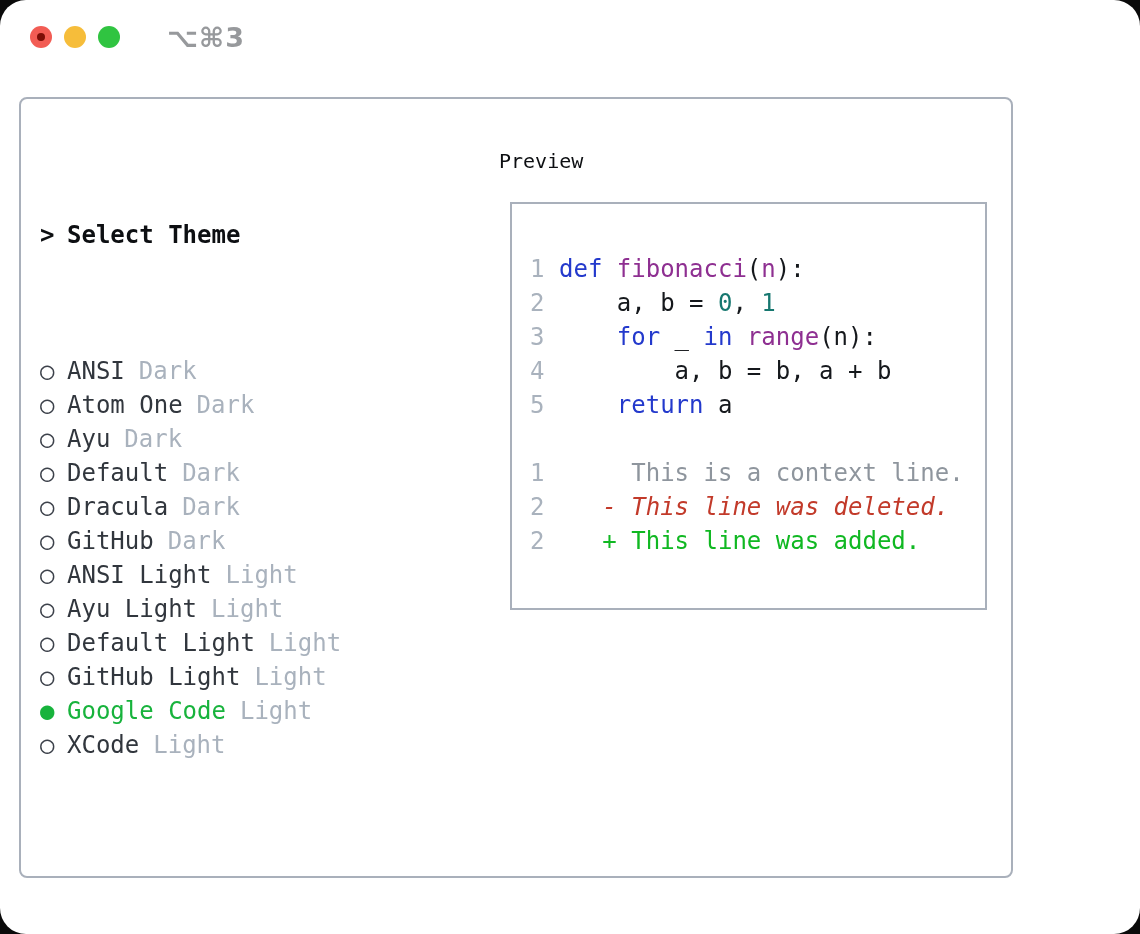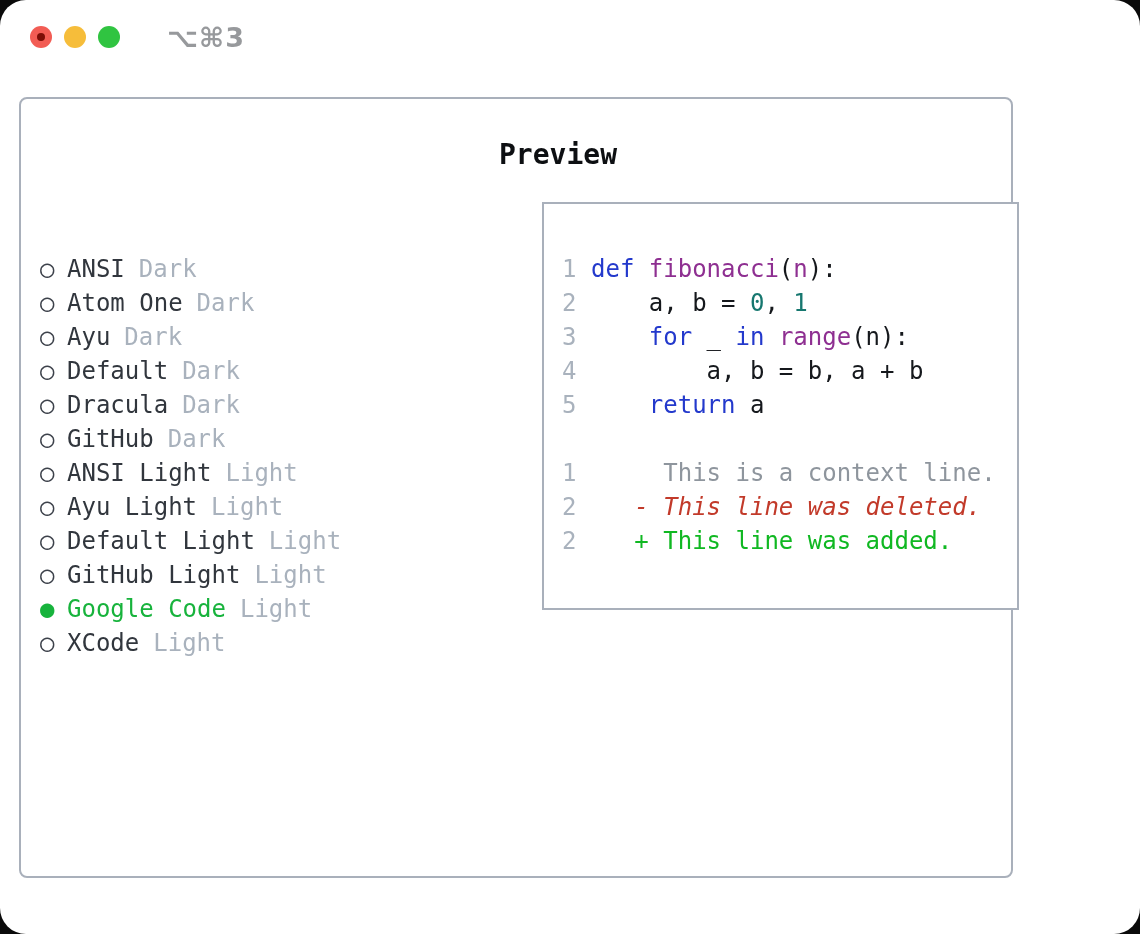--- a/index.html
+++ b/index.html
@@ -27,24 +27,24 @@
   
   .left-col{position:absolute;left:19px;top:51px;font-size:24px;line-height:34px;white-space:pre;color:var(--text-dark);}
   .row{height:34px;}
   .prompt,.bullet{display:inline-block;width:27px;color:#3c414a;}
   .prompt{color:var(--text-black);font-weight:bold;}
   .list-heading{color:var(--text-black);font-weight:bold;}
   .suffix{margin-left:14px;color:var(--muted);}
   .item.selected .bullet,.item.selected .name{color:var(--accent-green);}
   .apply-block{margin-top:34px;}
   
-  .preview-heading{position:absolute;left:478px;top:39px;font-size:28px;line-height:34px;
-    font-weight:bold;color:var(--text-black);}
+  .preview-heading{position:absolute;left:478px;top:45px;font-size:20px;line-height:34px;
+    font-weight:normal;color:var(--text-black);}
   .preview-box{position:absolute;left:489px;top:103px;width:477px;height:408px;box-sizing:border-box;
-    border:2px solid var(--border);background:#fff;margin-left:32px;}
+    border:2px solid var(--border);background:#fff;}
   .code{position:absolute;left:18px;top:48px;font-size:24px;line-height:34px;white-space:pre;}
   .code-line{height:34px;}
   .spacer{height:34px;}
   .ln{display:inline-block;width:29px;color:var(--muted);}
   .tok-kw{color:var(--code-kw);}
   .tok-fn{color:var(--code-fn);}
   .tok-num{color:var(--code-num);}
   .tok-pl{color:var(--code-plain);}
   .tok-ctx{color:var(--diff-ctx);}
   .tok-del{color:var(--diff-del);font-style:italic;}
@@ -60,20 +60,21 @@
         <span class="dot"></span>
       </div>
     <div class="light yellow"></div>
     <div class="light green"></div>
   </div>
   <div class="win-title">⌥⌘3</div>
 
   <div class="panel">
 
     <div class="left-col">
+      <div class="row"><span class="prompt">&gt;</span><span class="list-heading">Select Theme</span></div>
 
       <div id="theme-list"><div class="row item"><span class="bullet">○</span><span class="name">ANSI</span><span class="suffix">Dark</span></div><div class="row item"><span class="bullet">○</span><span class="name">Atom One</span><span class="suffix">Dark</span></div><div class="row item"><span class="bullet">○</span><span class="name">Ayu</span><span class="suffix">Dark</span></div><div class="row item"><span class="bullet">○</span><span class="name">Default</span><span class="suffix">Dark</span></div><div class="row item"><span class="bullet">○</span><span class="name">Dracula</span><span class="suffix">Dark</span></div><div class="row item"><span class="bullet">○</span><span class="name">GitHub</span><span class="suffix">Dark</span></div><div class="row item"><span class="bullet">○</span><span class="name">ANSI Light</span><span class="suffix">Light</span></div><div class="row item"><span class="bullet">○</span><span class="name">Ayu Light</span><span class="suffix">Light</span></div><div class="row item"><span class="bullet">○</span><span class="name">Default Light</span><span class="suffix">Light</span></div><div class="row item"><span class="bullet">○</span><span class="name">GitHub Light</span><span class="suffix">Light</span></div><div class="row item selected"><span class="bullet">●</span><span class="name">Google Code</span><span class="suffix">Light</span></div><div class="row item"><span class="bullet">○</span><span class="name">XCode</span><span class="suffix">Light</span></div></div>
 
       <div class="apply-block">
         
         
       </div>
 
       
     </div>

